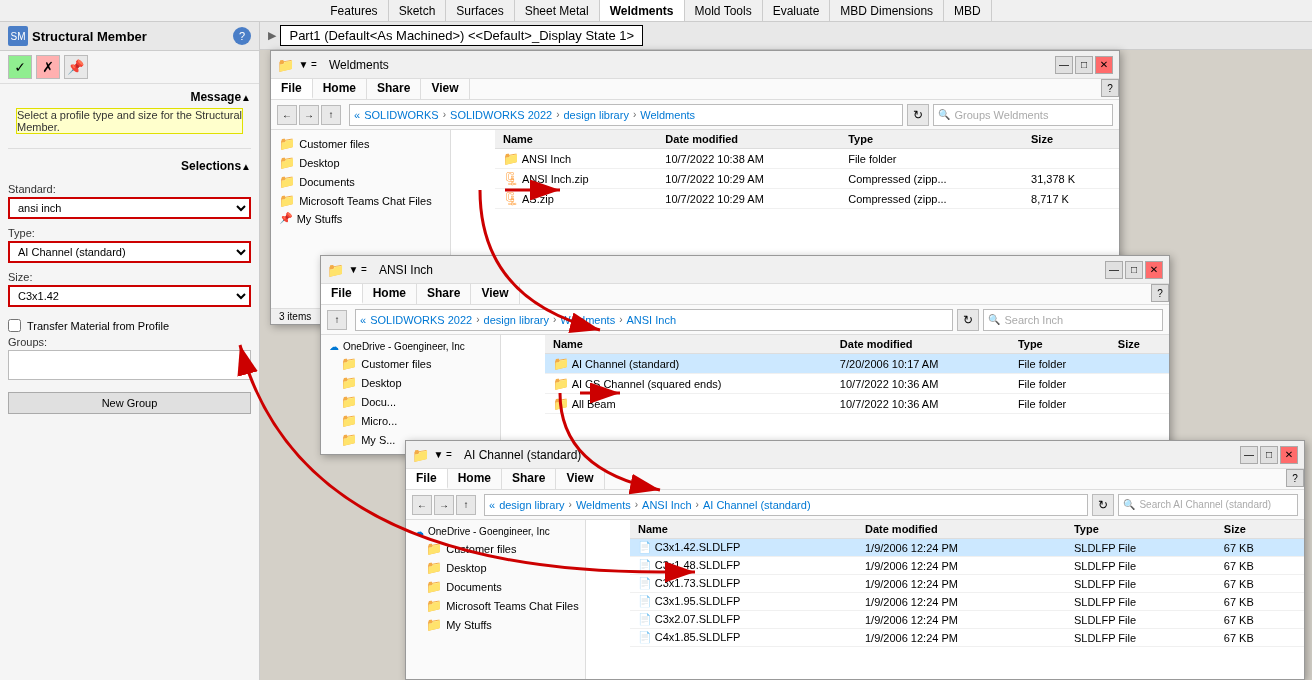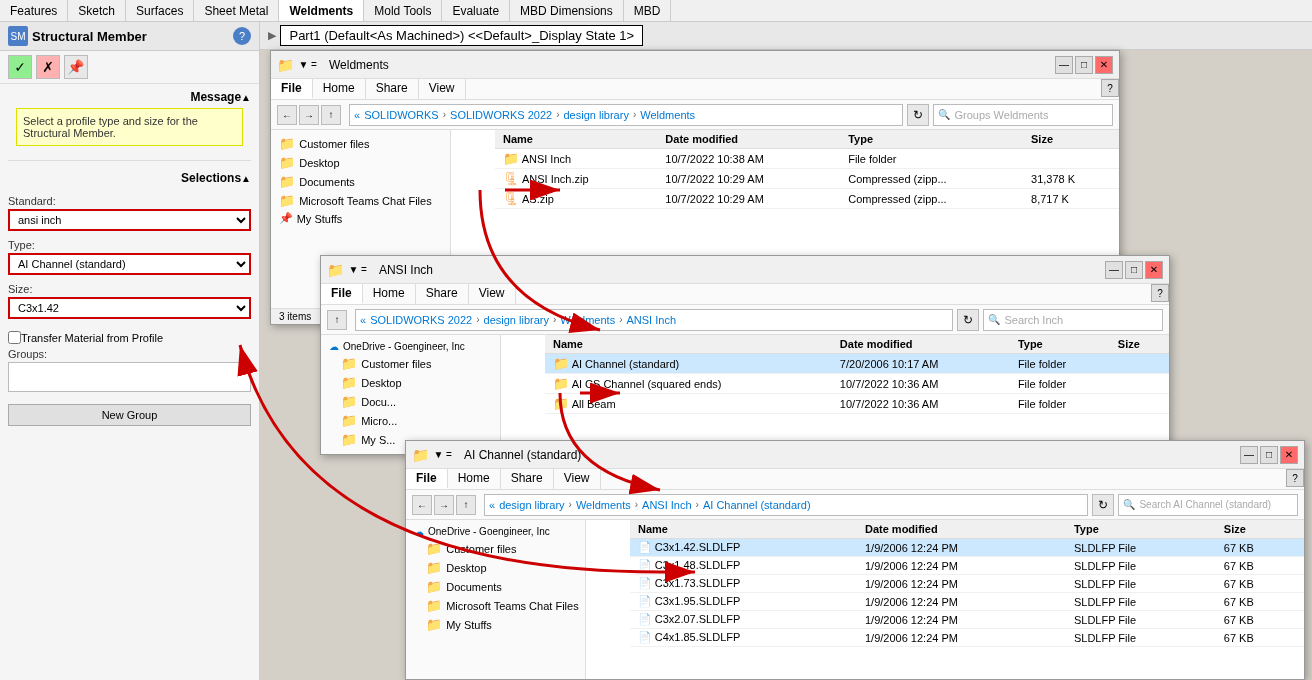--- a/index.html
+++ b/index.html
@@ -1,64 +1,64 @@
 <!DOCTYPE html>
 <html><head>
   <meta charset="utf-8">
   <style>
     * { box-sizing: border-box; margin: 0; padding: 0; }
     body { font-family: 'Segoe UI', Arial, sans-serif; font-size: 12px; background: #d4d0c8; overflow: hidden; width: 1312px; height: 680px; position: relative; }
 
     
-    .top-toolbar { display: flex; background: #f0f0f0; border-bottom: 1px solid #ccc; height: 22px; align-items: center; }
+    .top-toolbar { display: flex; background: #f0f0f0; border-bottom: 1px solid #ccc; height: 22px; align-items: center; justify-content: center; }
     .top-toolbar-tab { padding: 2px 10px; font-size: 12px; cursor: pointer; border-right: 1px solid #ccc; height: 100%; display: flex; align-items: center; }
     .top-toolbar-tab.active { background: #fff; font-weight: bold; }
 
     
     .left-panel { position: absolute; top: 22px; left: 0; width: 260px; height: 658px; background: #f5f5f5; border-right: 1px solid #ccc; }
     .left-panel-header { background: #e8e8e8; padding: 4px 8px; display: flex; align-items: center; gap: 4px; border-bottom: 1px solid #ccc; }
     .left-panel-header .icon { width: 20px; height: 20px; background: #4a7ec7; border-radius: 2px; display: flex; align-items: center; justify-content: center; color: white; font-size: 10px; }
     .left-panel-title { font-weight: bold; font-size: 13px; flex: 1; }
     .left-panel-help { width: 18px; height: 18px; border-radius: 50%; background: #4a7ec7; color: white; display: flex; align-items: center; justify-content: center; font-size: 11px; cursor: pointer; }
 
     .panel-section { padding: 6px 8px; }
     .panel-section-header { display: flex; justify-content: flex-end; align-items: center; margin-bottom: 4px; }
     .panel-section-title { font-weight: bold; font-size: 12px; }
 
-    .message-box { background: #ffffcc; border: 1px solid #e0e000; padding: 6px; margin: 4px 8px; font-size: 11px; color: #333; }
+    .message-box { background: #ffffcc; border: 1px solid #e0e000; margin: 4px 8px; font-size: 11px; color: #333; }
 
     .toolbar-buttons { display: flex; gap: 4px; padding: 4px 8px; border-bottom: 1px solid #ddd; }
     .toolbar-btn { width: 24px; height: 24px; background: #e8e8e8; border: 1px solid #bbb; display: flex; align-items: center; justify-content: center; cursor: pointer; font-size: 14px; }
     .toolbar-btn.green { background: #90ee90; }
     .toolbar-btn.red { background: #ffb0b0; }
 
     .field-label { font-size: 11px; color: #333; margin-bottom: 2px; }
     .field-select { width: 100%; height: 22px; border: 2px solid #cc0000; background: white; font-size: 11px; padding: 0 4px; }
     .field-group { margin-bottom: 8px; padding: 0 8px; }
 
-    .checkbox-row { display: flex; align-items: center; gap: 0; padding: 4px 8px; font-size: 11px; }
+    .checkbox-row { display: flex; align-items: center; gap: 6px; padding: 4px 8px; font-size: 11px; }
     .new-group-btn { margin: 4px 8px; padding: 4px 8px; background: #e0e0e0; border: 1px solid #aaa; cursor: pointer; font-size: 11px; width: calc(100% - 16px); }
 
     
     .explorer-window { position: absolute; background: white; border: 1px solid #999; box-shadow: 2px 2px 8px rgba(0,0,0,0.3); display: flex; flex-direction: column; }
 
     
     .win1 { top: 50px; left: 270px; width: 850px; height: 275px; }
     
     .win2 { top: 255px; left: 320px; width: 850px; height: 200px; }
     
     .win3 { top: 440px; left: 405px; width: 900px; height: 240px; }
 
     .win-titlebar { background: #f0f0f0; border-bottom: 1px solid #ddd; padding: 2px 6px; display: flex; align-items: center; height: 28px; }
     .win-title { font-size: 12px; flex: 1; margin-left: 8px; }
     .win-btn { width: 18px; height: 18px; background: #e0e0e0; border: 1px solid #aaa; display: flex; align-items: center; justify-content: center; font-size: 10px; cursor: pointer; margin-left: 2px; }
     .win-btn.close { background: #ff6b6b; }
 
     .win-ribbon { display: flex; border-bottom: 1px solid #ddd; background: #fafafa; }
-    .win-ribbon-tab { padding: 2px 10px; font-size: 12px; cursor: pointer; border-right: 1px solid #ddd; }
+    .win-ribbon-tab { padding: 2px 10px; font-size: 12px; cursor: pointer; border-right: 1px solid #ddd; font-weight: bold; }
     .win-ribbon-tab.active { background: white; border-bottom: 2px solid white; font-weight: bold; }
 
     .win-addressbar { display: flex; align-items: center; gap: 4px; padding: 3px 6px; border-bottom: 1px solid #ddd; background: #fafafa; height: 30px; }
     .win-nav-btn { width: 20px; height: 20px; background: #e8e8e8; border: 1px solid #bbb; display: flex; align-items: center; justify-content: center; font-size: 10px; cursor: pointer; }
     .win-address { flex: 1; height: 22px; border: 1px solid #bbb; background: white; padding: 0 4px; font-size: 11px; display: flex; align-items: center; gap: 4px; }
     .address-part { color: #0078d4; font-size: 11px; }
     .address-sep { color: #666; font-size: 10px; }
     .win-search { width: 180px; height: 22px; border: 1px solid #bbb; background: white; padding: 0 4px; font-size: 11px; display: flex; align-items: center; gap: 4px; }
     .search-icon { color: #666; font-size: 10px; }
     .win-refresh { width: 22px; height: 22px; background: #e8e8e8; border: 1px solid #bbb; display: flex; align-items: center; justify-content: center; font-size: 12px; cursor: pointer; }

